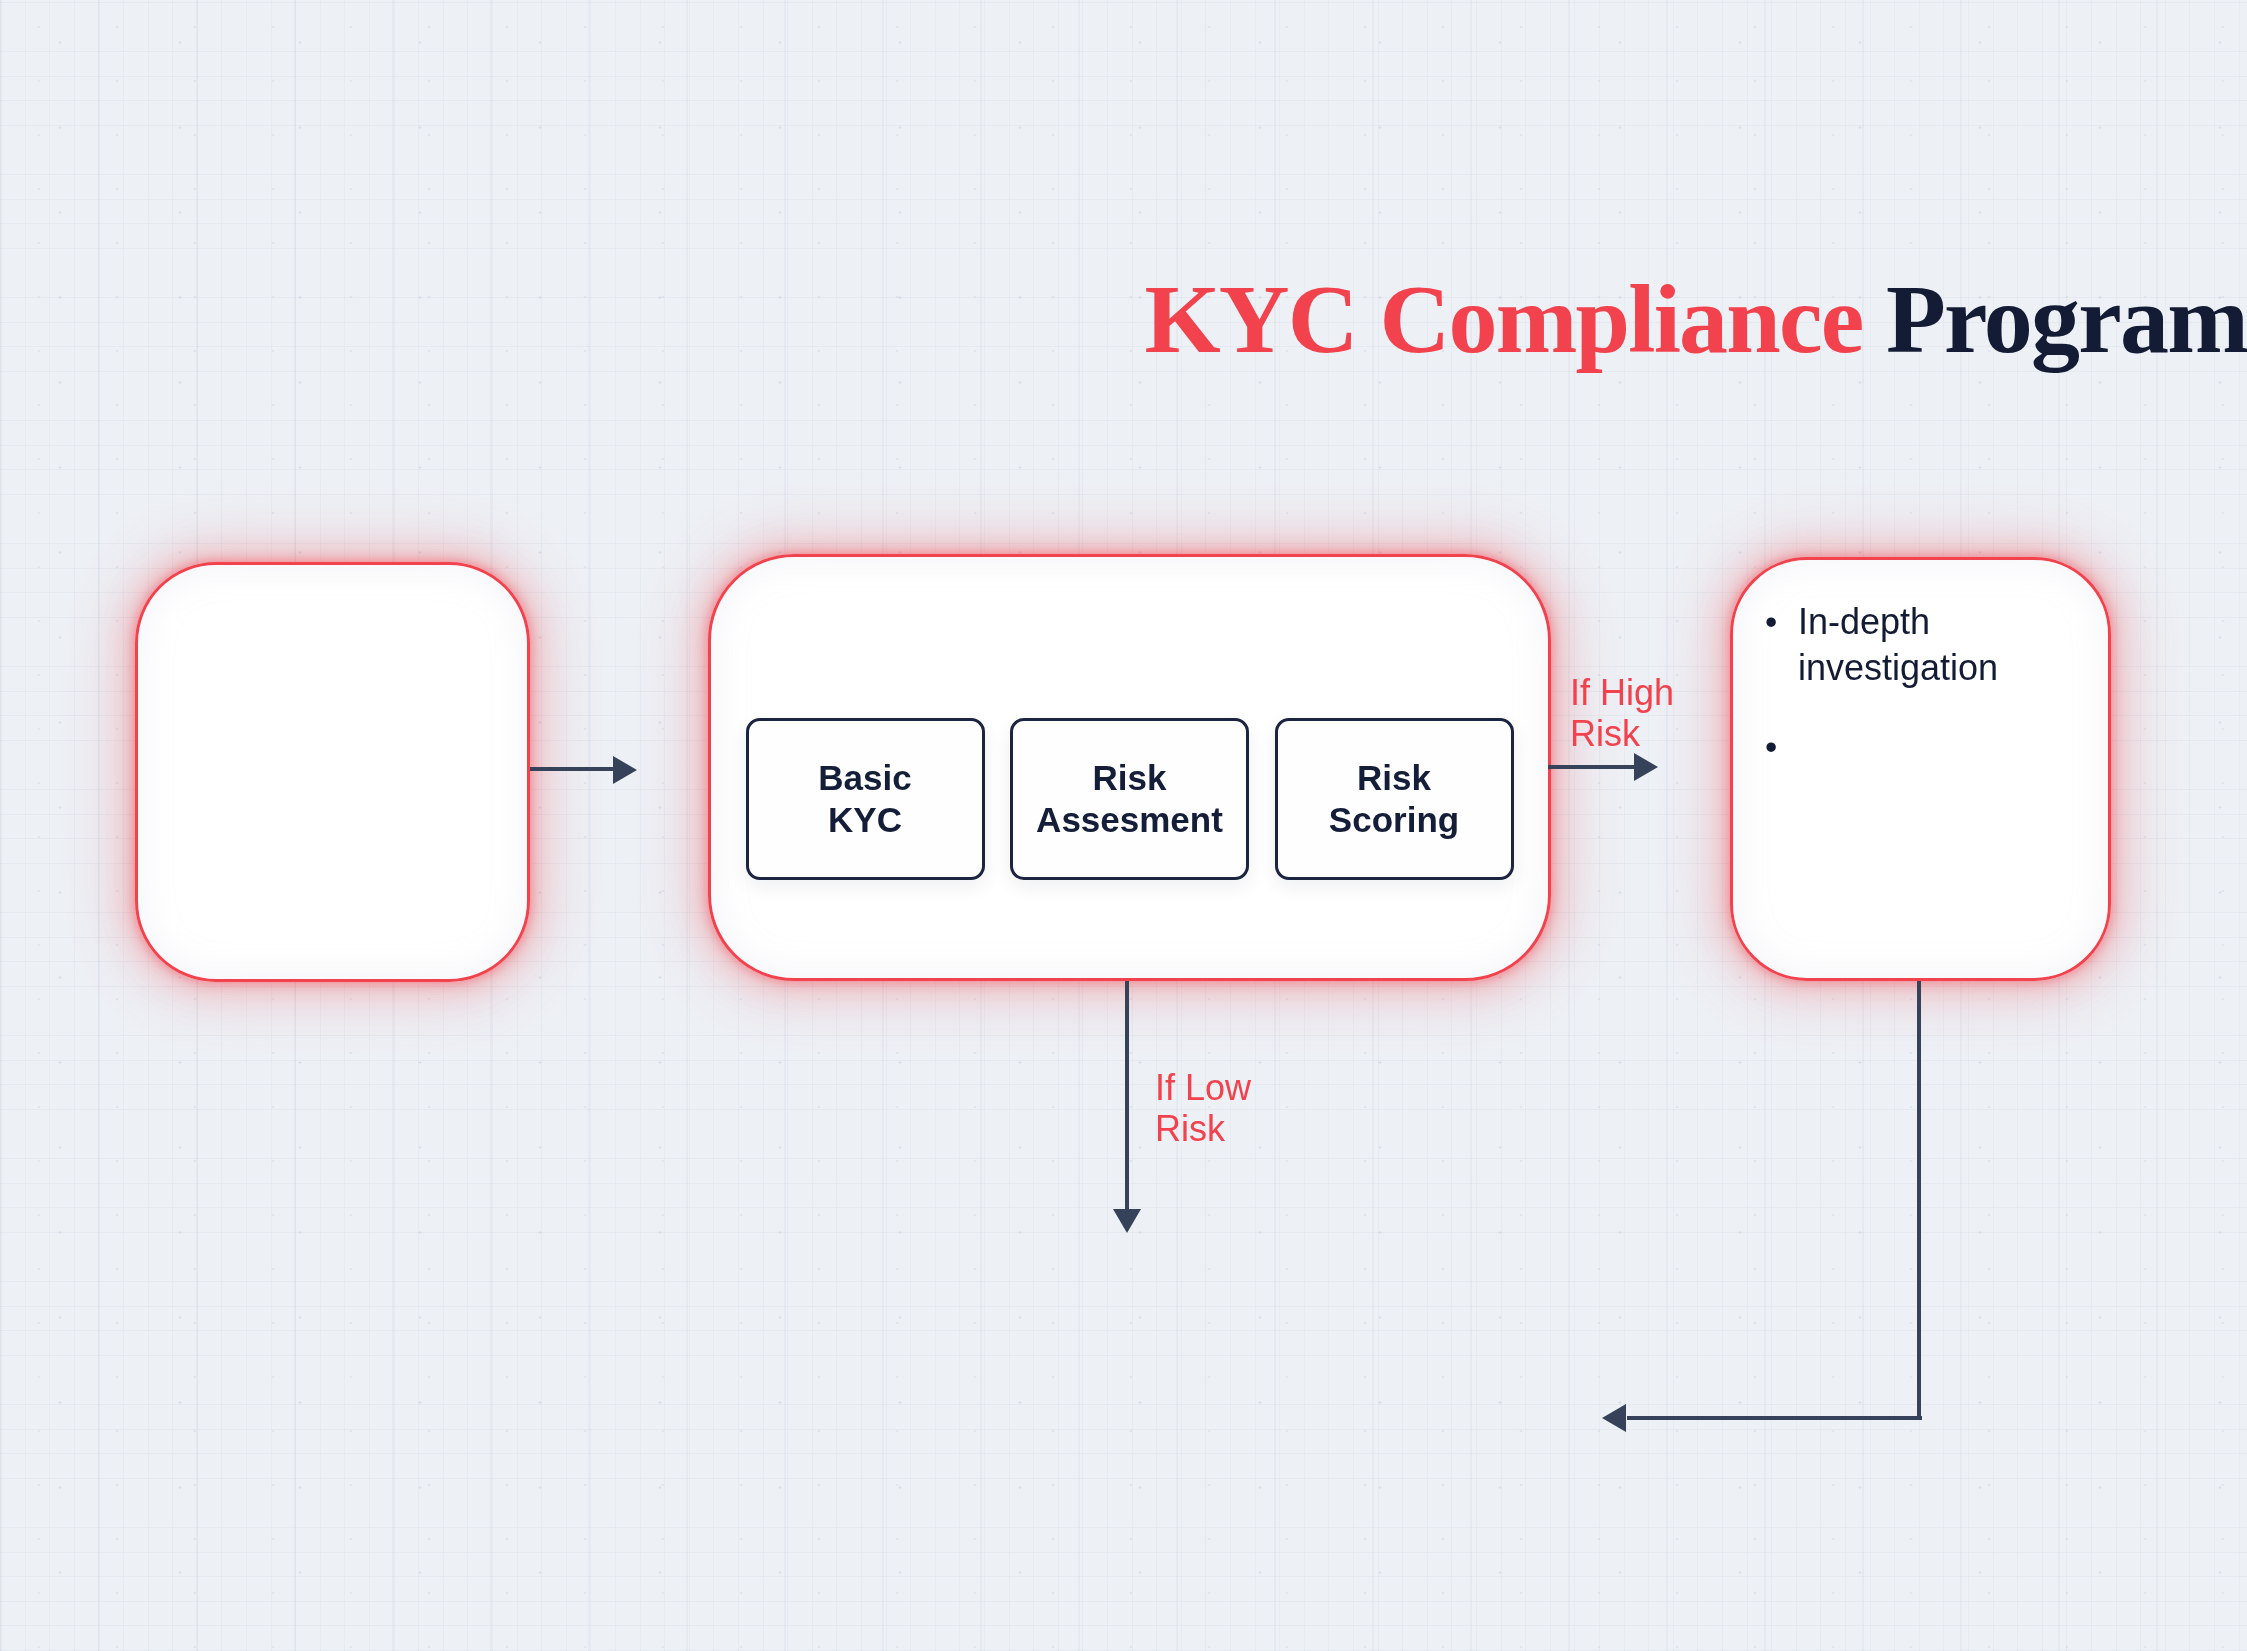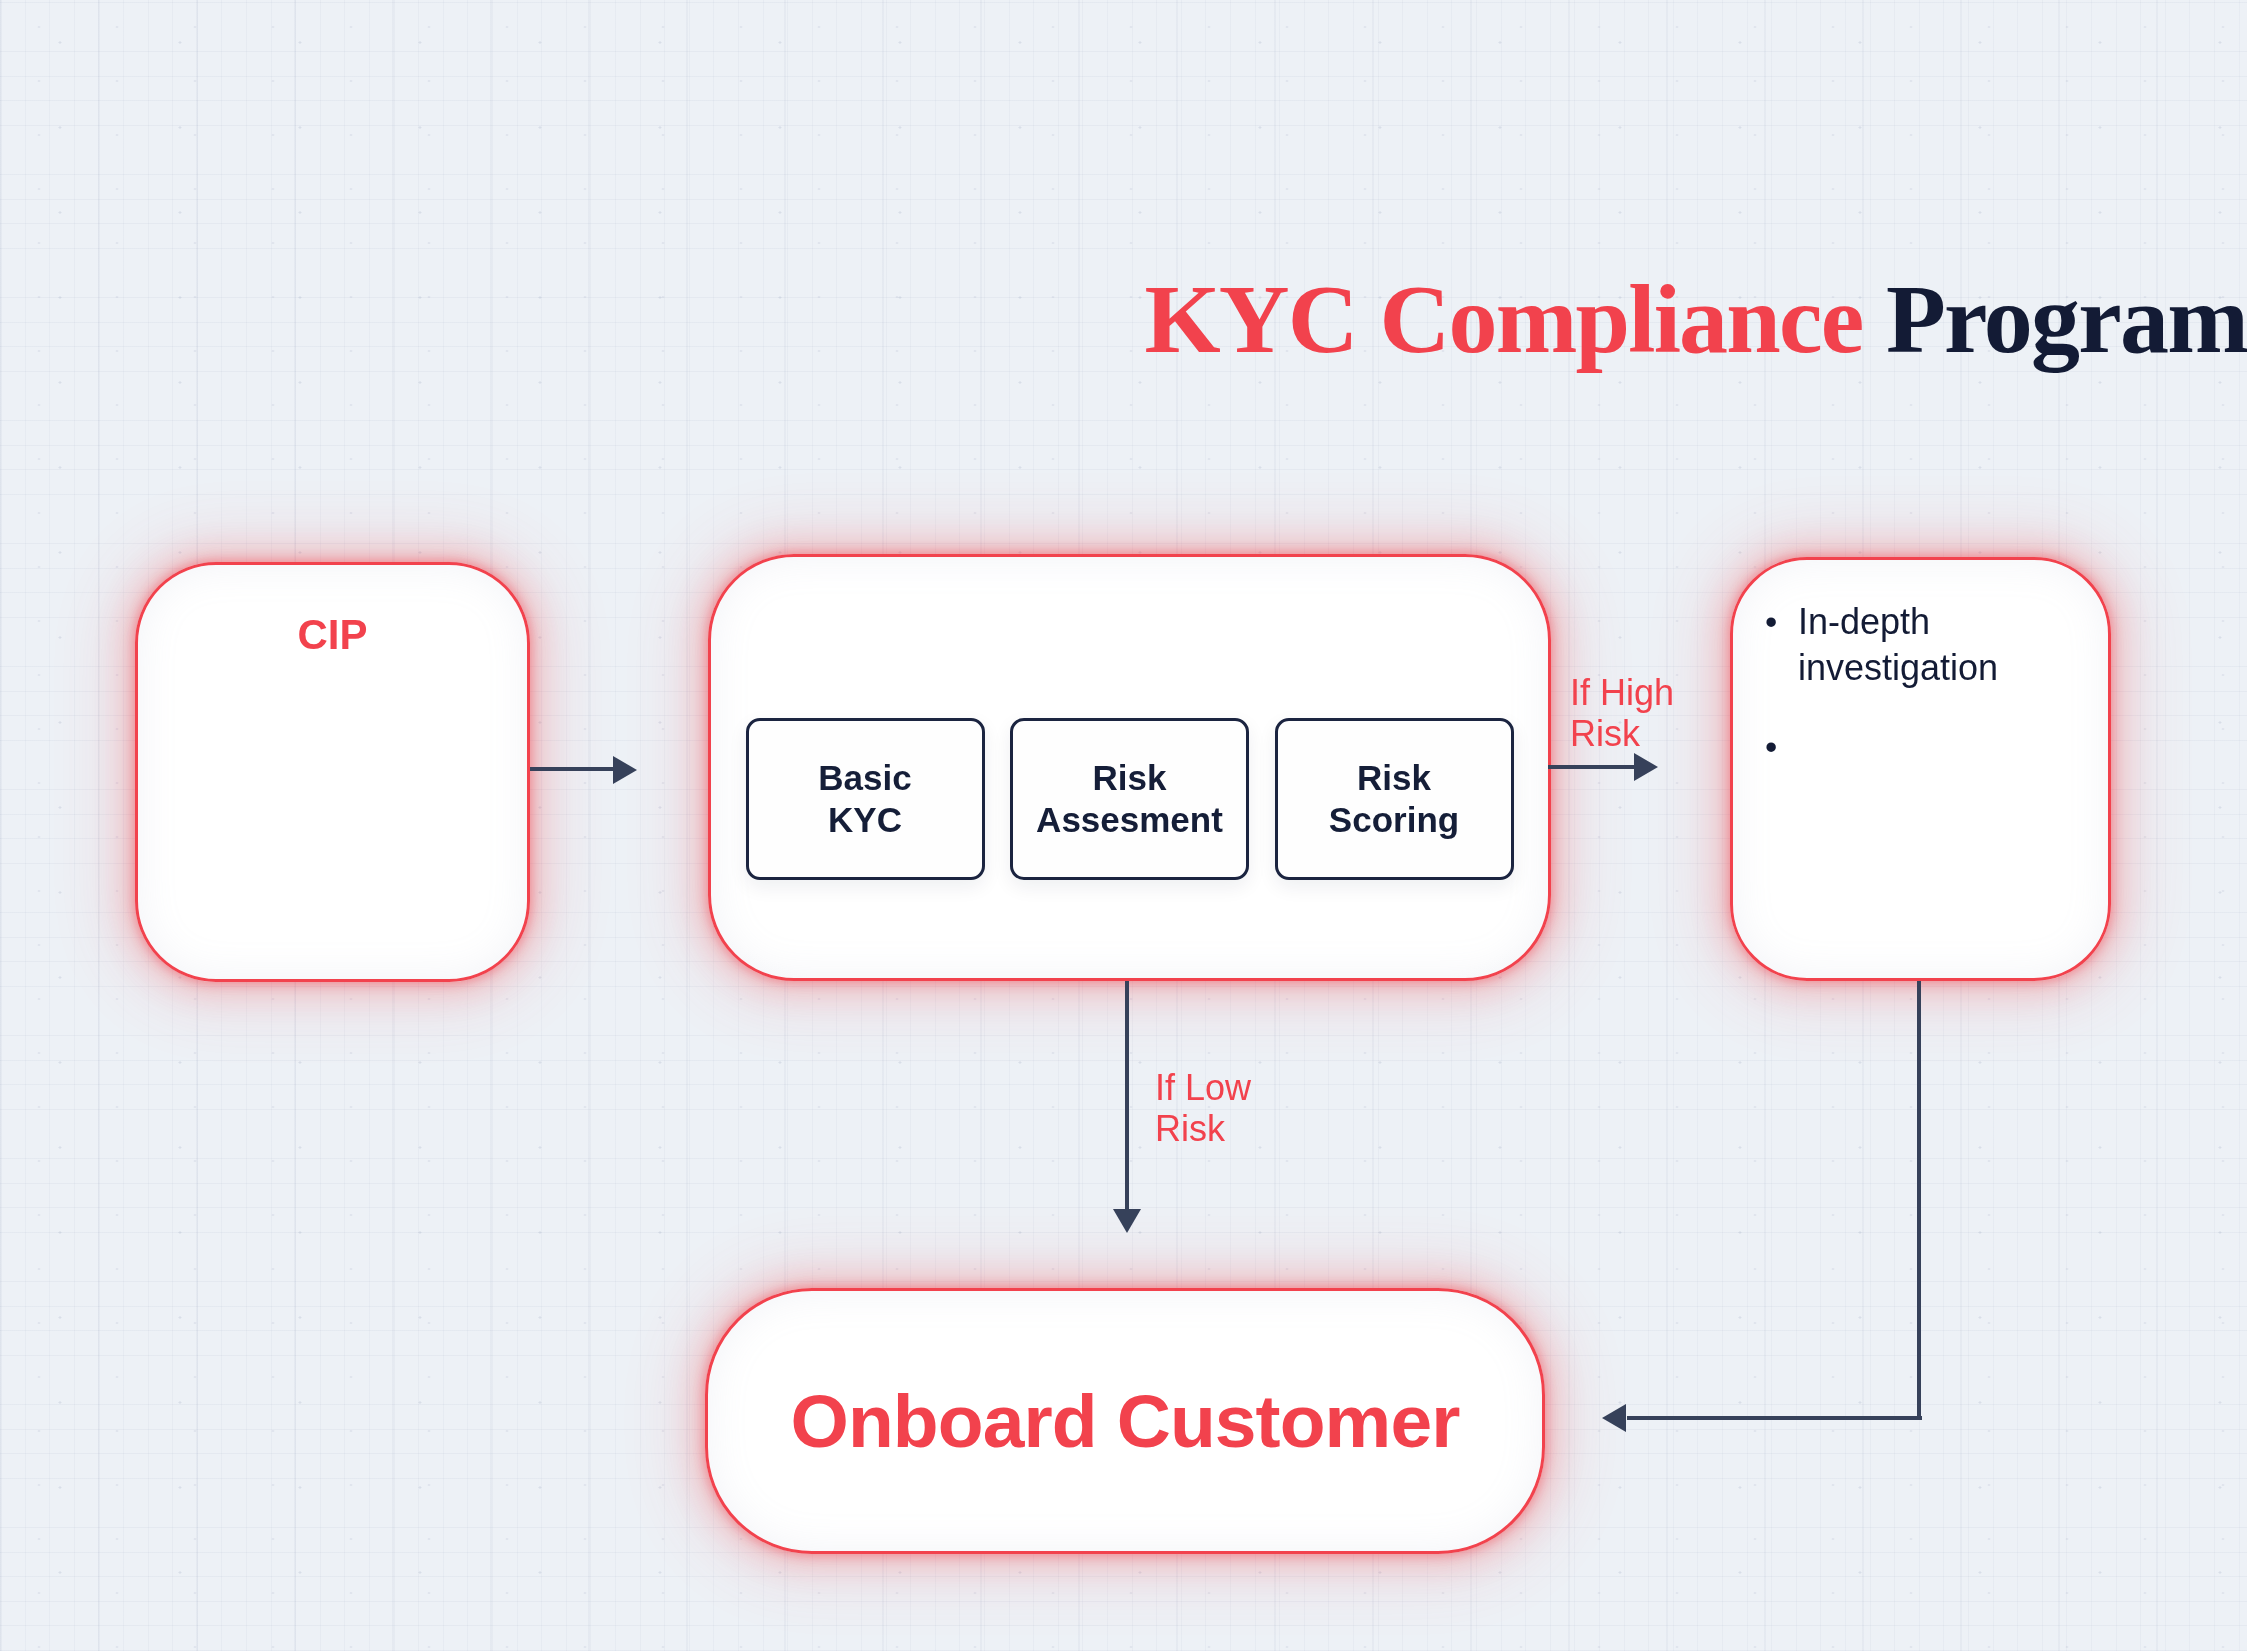--- a/index.html
+++ b/index.html
@@ -92,21 +92,20 @@
 </style>
 </head>
 <body>
 
 <div class="canvas">
 
 
   <h1 class="page-title"><span class="hl">KYC Compliance</span><span class="rest">Program</span></h1>
 
   <div class="node node-cip">
-    <div class="node-title">CIP</div>
   </div>
 
   <div class="node node-cdd">
     <div class="cdd-steps">
       <div class="step">Basic
 KYC</div>
       <div class="step">Risk
 Assesment</div>
       <div class="step">Risk
 Scoring</div>
@@ -119,23 +118,20 @@
         <span class="dot">•</span>
         <span class="txt">In-depth
 investigation</span>
       </div>
       <div class="bullet">
         <span class="dot">•</span>
       </div>
     </div>
   </div>
 
-  <div class="node node-onboard">
-    <div class="onboard-label">Onboard Customer</div>
-  </div>
 
   <div class="edge-line" style="left:530px;top:767px;width:84px;height:4.4px;"></div>
   <div class="head head-right" style="left:613px;top:756px;"></div>
 
   <div class="edge-line" style="left:1548px;top:765px;width:88px;height:4.4px;"></div>
   <div class="head head-right" style="left:1634px;top:753px;"></div>
   <div class="edge-label" style="left:1570px;top:672px;">If High
 Risk</div>
 
   <div class="edge-line" style="left:1125px;top:981px;width:4.4px;height:228px;"></div>

